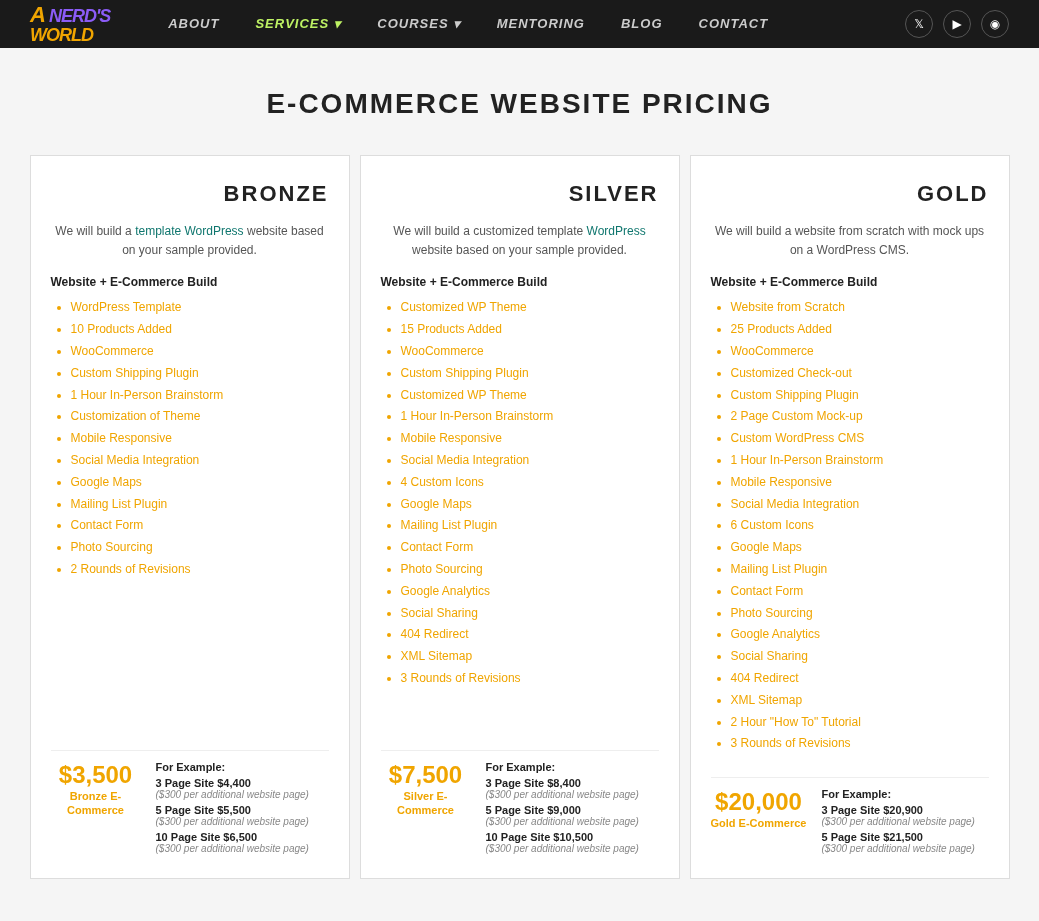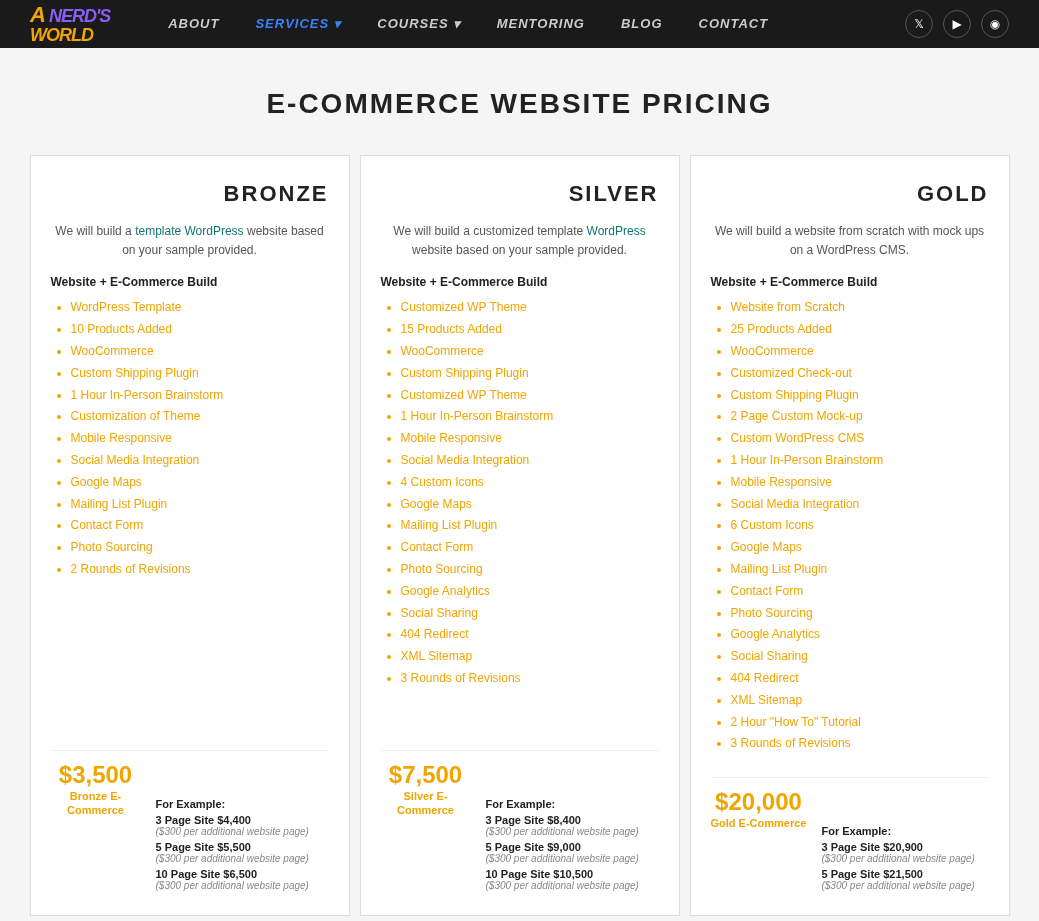--- a/index.html
+++ b/index.html
@@ -38,21 +38,21 @@
       color: #ccc;
       text-decoration: none;
       font-size: 13px;
       font-weight: 600;
       letter-spacing: 1px;
       padding: 0 18px;
       line-height: 48px;
       display: block;
       text-transform: uppercase;
     }
-    .nav-links li a.active { color: #3b82f6; }
+    .nav-links li a.active { color: #bef264; }
     .nav-social {
       display: flex;
       gap: 10px;
       align-items: center;
     }
     .social-icon {
       width: 28px;
       height: 28px;
       border: 1px solid #555;
       border-radius: 50%;
@@ -157,21 +157,20 @@
       line-height: 1.3;
     }
     .price-examples {
       flex: 1;
     }
     .price-examples .for-example {
       font-size: 11px;
       font-weight: 700;
       color: #222;
       margin-bottom: 4px;
-      margin-top: 37px;
     }
     .price-item {
       margin-bottom: 4px;
     }
     .price-item .price-line {
       font-size: 11px;
       font-weight: 700;
       color: #222;
       display: block;
     }

